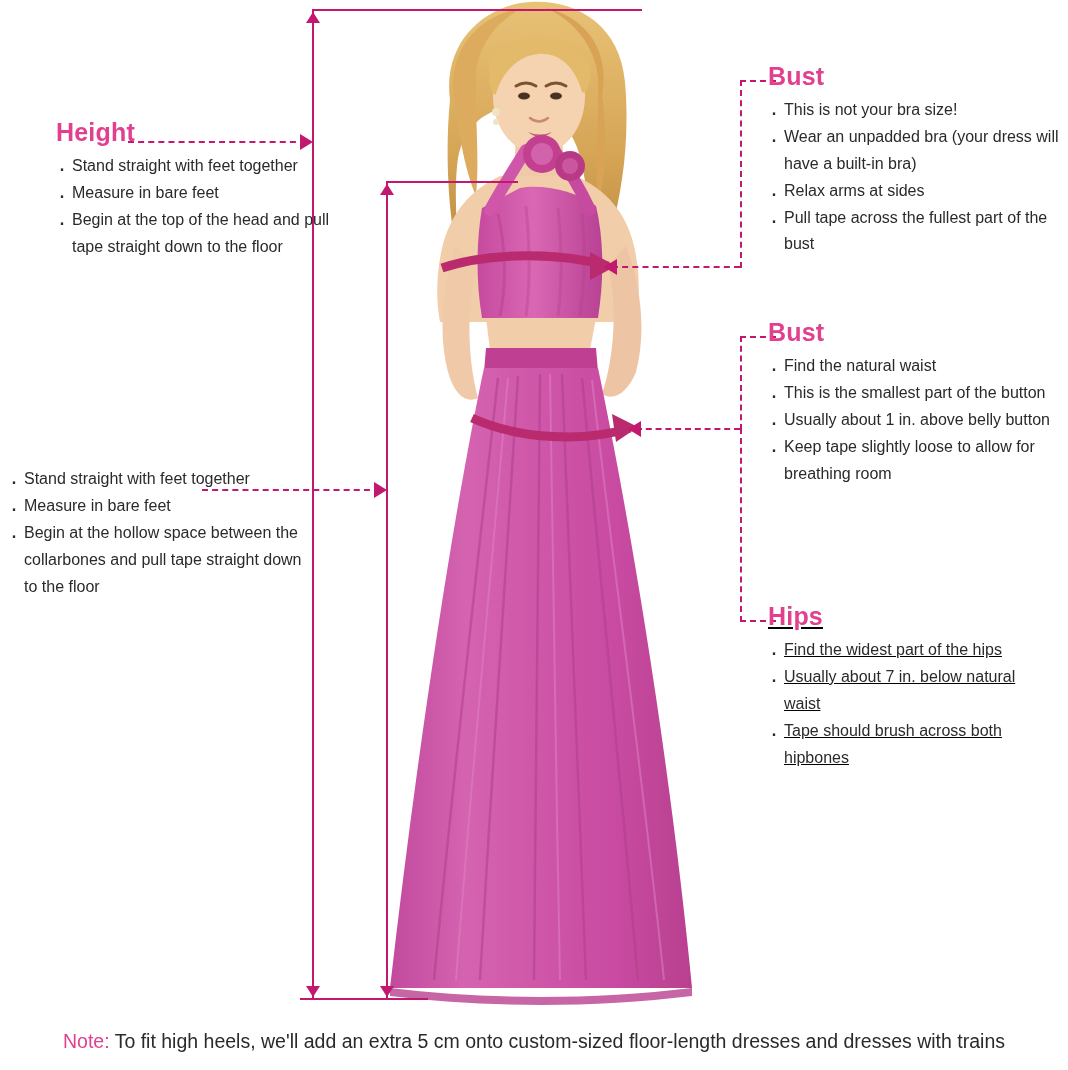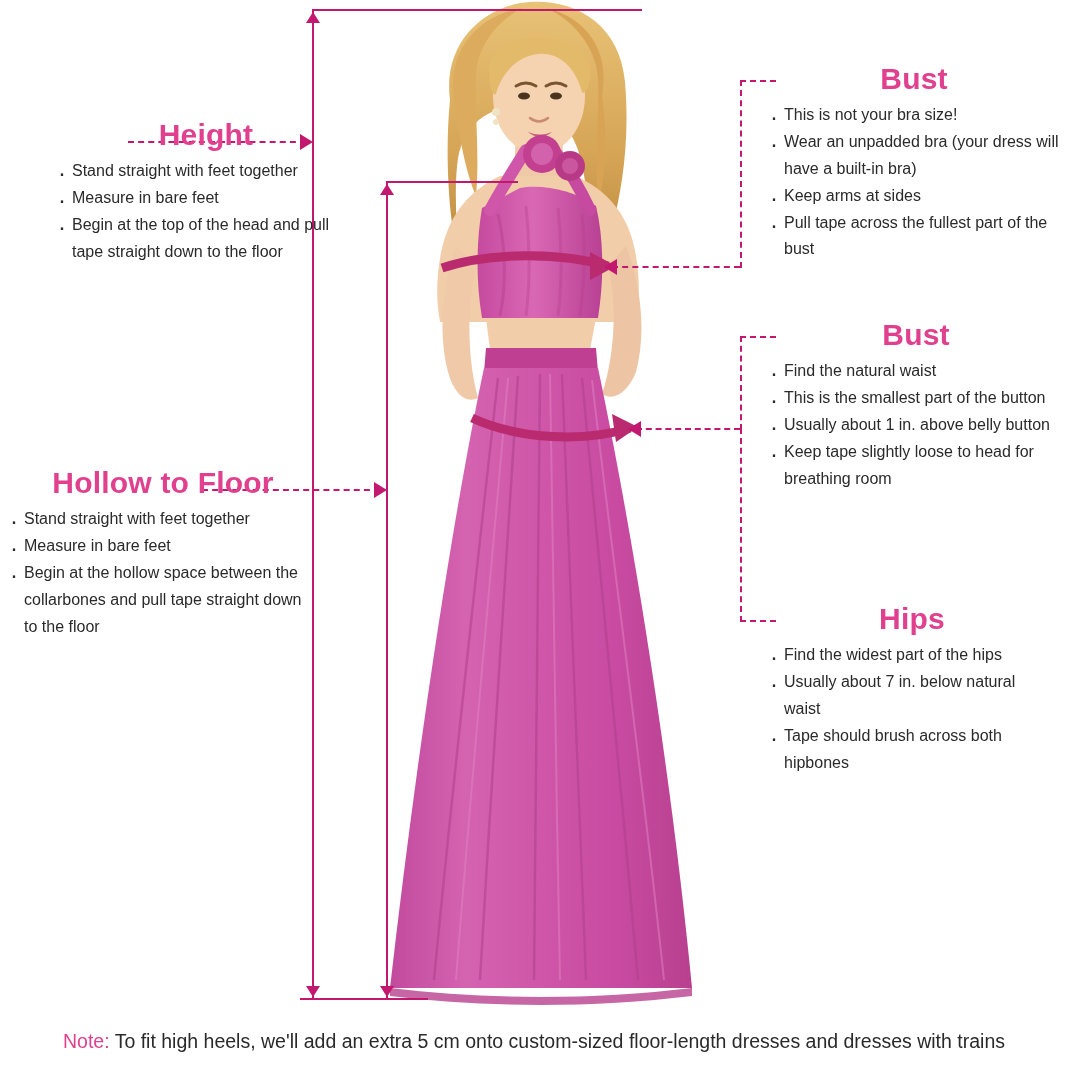--- a/index.html
+++ b/index.html
@@ -73,25 +73,24 @@
   }
   .dash-v {
     border-left: 2px dashed #c2186f;
     width: 0;
   }
 
   
   .block { position: absolute; }
   .block-title {
     color: #e0408e;
-    font-size: 30px;
+    font-size: 25px;
     font-weight: bold;
     margin: 0 0 6px 0;
     letter-spacing: 0.2px;
-    text-align: center;
   }
   ul.bullets {
     list-style: none;
     margin: 0;
     padding: 0;
     color: #2a2a2a;
     font-size: 16px;
     line-height: 1.68;
   }
   ul.bullets li {
@@ -109,21 +108,21 @@
     color: #2a2a2a;
   }
 
   
   #height-block { left: 12px; top: 118px; width: 300px; margin-left: 44px; }
   #hollow-block { left: 8px; top: 466px; width: 310px; }
 
   
   #bust-block  { left: 768px; top: 62px;  width: 292px; }
   #waist-block { left: 768px; top: 318px; width: 296px; }
-  #hips-block  { left: 768px; top: 602px; width: 288px; }
+  #hips-block  { left: 768px; top: 602px; width: 288px; text-decoration: underline; }
 
   
   #note {
     position: absolute;
     left: 0;
     top: 1030px;
     width: 1068px;
     text-align: center;
     font-size: 19.5px;
     color: #2a2a2a;
@@ -280,45 +279,44 @@
   <div class="block" id="height-block">
     <div class="block-title">Height</div>
     <ul class="bullets">
       <li>Stand straight with feet together</li>
       <li>Measure in bare feet</li>
       <li>Begin at the top of the head and pull tape straight down to the floor</li>
     </ul>
   </div>
 
   <div class="block" id="hollow-block">
-    <div class="block-title">Hollow to Floor</div>
     <ul class="bullets">
       <li>Stand straight with feet together</li>
       <li>Measure in bare feet</li>
       <li>Begin at the hollow space between the collarbones and pull tape straight down to the floor</li>
     </ul>
   </div>
 
   <div class="block" id="bust-block">
     <div class="block-title">Bust</div>
     <ul class="bullets">
       <li>This is not your bra size!</li>
       <li>Wear an unpadded bra (your dress will have a built-in bra)</li>
-      <li>Keep arms at sides</li>
+      <li>Relax arms at sides</li>
       <li>Pull tape across the fullest part of the bust</li>
     </ul>
   </div>
 
   <div class="block" id="waist-block">
     <div class="block-title">Bust</div>
     <ul class="bullets">
       <li>Find the natural waist</li>
       <li>This is the smallest part of the button</li>
       <li>Usually about 1 in. above belly button</li>
-      <li>Keep tape slightly loose to head for breathing room</li>
+      <li>Keep tape slightly loose to allow for breathing room</li>
     </ul>
   </div>
 
   <div class="block" id="hips-block">
     <div class="block-title">Hips</div>
     <ul class="bullets">
       <li>Find the widest part of the hips</li>
       <li>Usually about 7 in. below natural waist</li>
       <li>Tape should brush across both hipbones</li>
     </ul>

